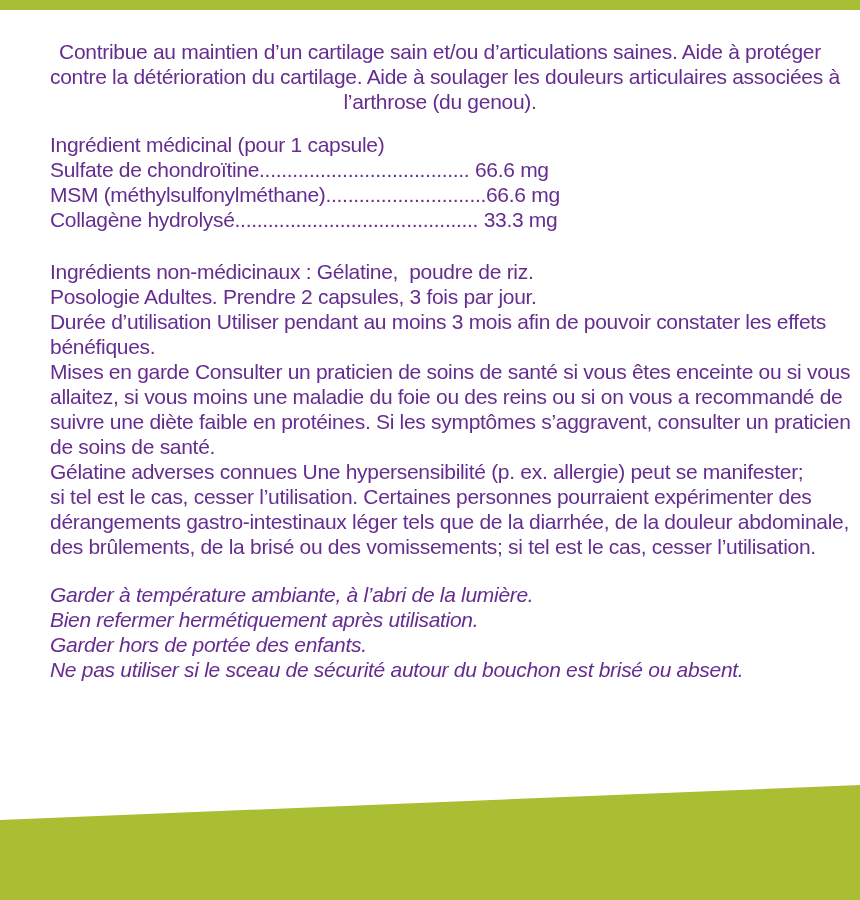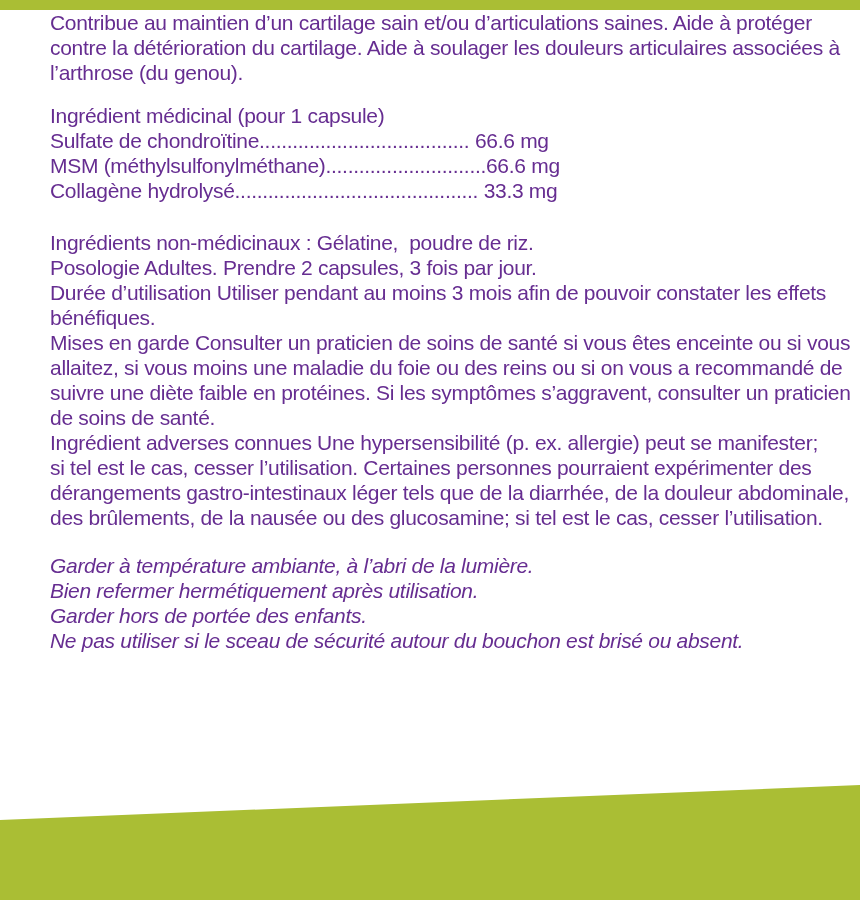--- a/index.html
+++ b/index.html
@@ -38,44 +38,44 @@
     letter-spacing: -0.3px;
   }
   .bold { font-weight: 400; }
 </style>
 </head>
 <body>
 
 <div class="top-bar"></div>
 
 <div class="label-text">
-    <div class="section" style="">
+    <div class="section" style="margin-top: 29px; text-align: center;">
       <div class="line">Contribue au maintien d’un cartilage sain et/ou d’articulations saines. Aide à protéger</div>
       <div class="line">contre la détérioration du cartilage. Aide à soulager les douleurs articulaires associées à</div>
       <div class="line">l’arthrose (du genou).</div>
     </div>
     <div class="section" style="margin-top: 18px;">
       <div class="line"><span class="bold">Ingrédient médicinal</span> (pour 1 capsule)</div>
       <div class="line">Sulfate de chondroïtine...................................... 66.6 mg</div>
       <div class="line">MSM (méthylsulfonylméthane).............................66.6 mg</div>
       <div class="line">Collagène hydrolysé............................................ 33.3 mg</div>
     </div>
     <div class="section" style="margin-top: 27px;">
       <div class="line"><span class="bold">Ingrédients non-médicinaux :</span> Gélatine,  poudre de riz.</div>
       <div class="line"><span class="bold">Posologie</span> Adultes. Prendre 2 capsules, 3 fois par jour.</div>
       <div class="line"><span class="bold">Durée d’utilisation</span> Utiliser pendant au moins 3 mois afin de pouvoir constater les effets</div>
       <div class="line">bénéfiques.</div>
       <div class="line"><span class="bold">Mises en garde</span> Consulter un praticien de soins de santé si vous êtes enceinte ou si vous</div>
       <div class="line">allaitez, si vous moins une maladie du foie ou des reins ou si on vous a recommandé de</div>
       <div class="line">suivre une diète faible en protéines. Si les symptômes s’aggravent, consulter un praticien</div>
       <div class="line">de soins de santé.</div>
-      <div class="line"><span class="bold">Ingrédient adverses connues</span> Une hypersensibilité (p. ex. allergie) peut se manifester;</div>
+      <div class="line"><span class="bold">Gélatine adverses connues</span> Une hypersensibilité (p. ex. allergie) peut se manifester;</div>
       <div class="line">si tel est le cas, cesser l’utilisation. Certaines personnes pourraient expérimenter des</div>
       <div class="line">dérangements gastro-intestinaux léger tels que de la diarrhée, de la douleur abdominale,</div>
-      <div class="line">des brûlements, de la nausée ou des glucosamine; si tel est le cas, cesser l’utilisation.</div>
+      <div class="line">des brûlements, de la brisé ou des vomissements; si tel est le cas, cesser l’utilisation.</div>
     </div>
     <div class="section" style="margin-top: 23px; font-style: italic;">
       <div class="line">Garder à température ambiante, à l’abri de la lumière.</div>
       <div class="line">Bien refermer hermétiquement après utilisation.</div>
       <div class="line">Garder hors de portée des enfants.</div>
       <div class="line">Ne pas utiliser si le sceau de sécurité autour du bouchon est brisé ou absent.</div>
     </div>
   </div>
 
 <div class="bottom-band"></div>

